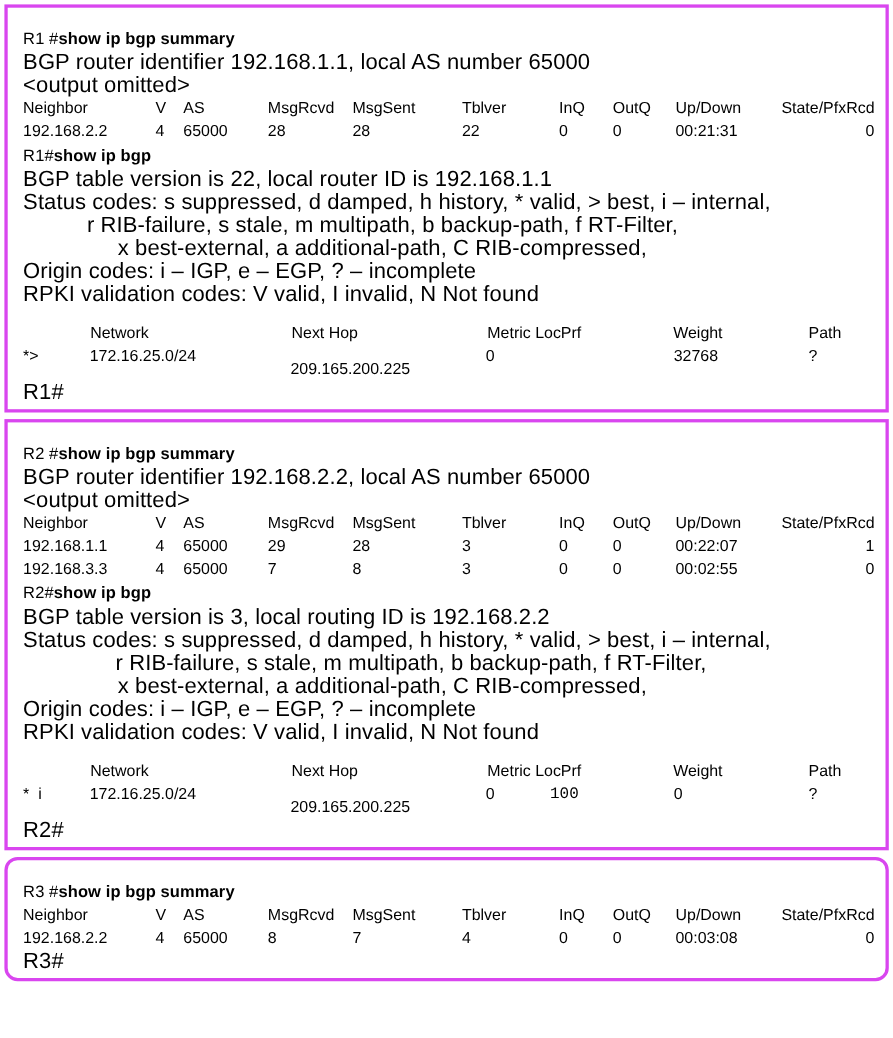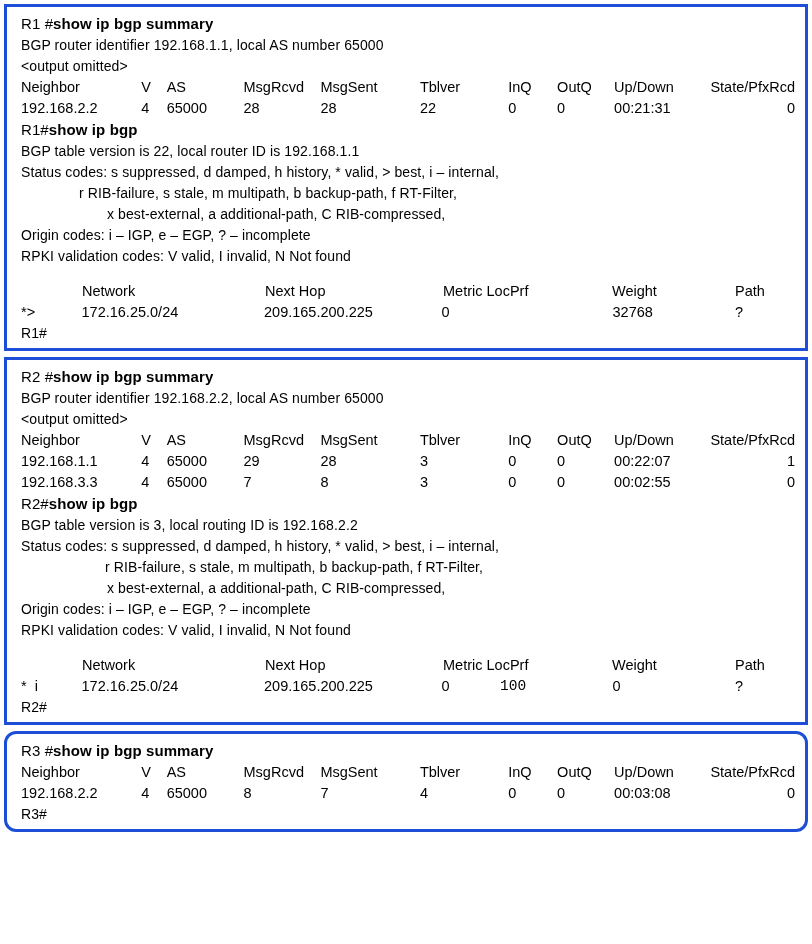--- a/index.html
+++ b/index.html
@@ -16,30 +16,30 @@
   .page {
     width: 812px;
     height: 944px;
     box-sizing: border-box;
     padding: 4px 4px;
     display: flex;
     flex-direction: column;
     gap: 6px;
   }
   .panel {
-    border: 3px solid #1d4ed8;
+    border: 3px solid #d946ef;
     box-sizing: border-box;
-    padding: 6px 10px 4px 14px;
+    padding: 18px 10px 4px 14px;
   }
   .panel-1 { flex: 0 0 auto; }
   .panel-2 { flex: 0 0 auto; }
   .panel-3 { flex: 0 0 auto; border-radius: 12px; }
 
   .line {
-    font-size: 14px;
+    font-size: 20px;
     line-height: 21px;
     white-space: pre;
     letter-spacing: 0.1px;
   }
   .prompt-line {
     font-size: 15px;
     line-height: 22px;
   }
   .bold { font-weight: bold; }
   .spacer { height: 14px; }
@@ -57,21 +57,21 @@
   .c-rcvd     { width: 85px; }
   .c-sent     { width: 110px; }
   .c-tblver   { width: 80px; }
   .c-inq      { width: 54px; margin-left: 16px; }
   .c-outq     { width: 63px; }
   .c-updown   { width: 100px; }
   .c-state    { width: 100px; text-align: right; }
 
   .c-flag     { width: 58px; }
   .c-network  { width: 180px; }
-  .c-nexthop  { width: 175px; }
+  .c-nexthop  { width: 175px; margin-top: 12px; }
   .c-metric   { width: 56px; }
   .c-locprf   { width: 110px; font-family: Liberation Mono, monospace; }
   .c-weight   { width: 120px; }
   .c-path     { width: 60px; }
 
   .hdr-flag   { width: 58px; }
   .hdr-network{ width: 180px; }
   .hdr-nexthop{ width: 175px; }
   .hdr-metric { width: 166px; }
   .hdr-weight { width: 120px; }

